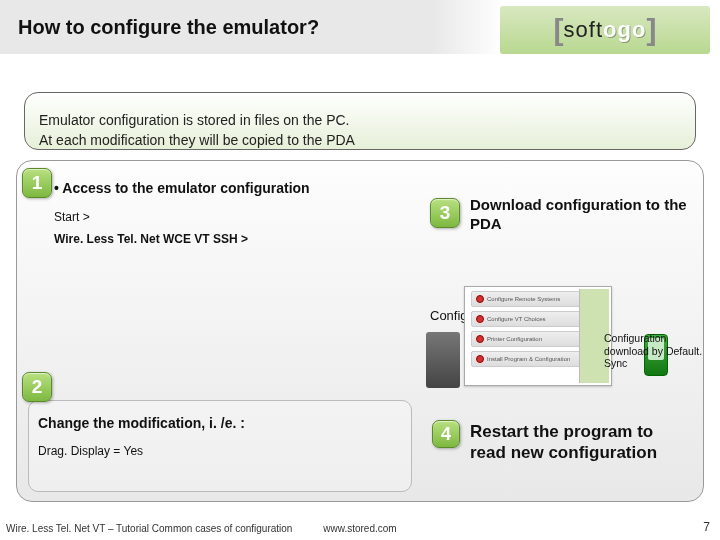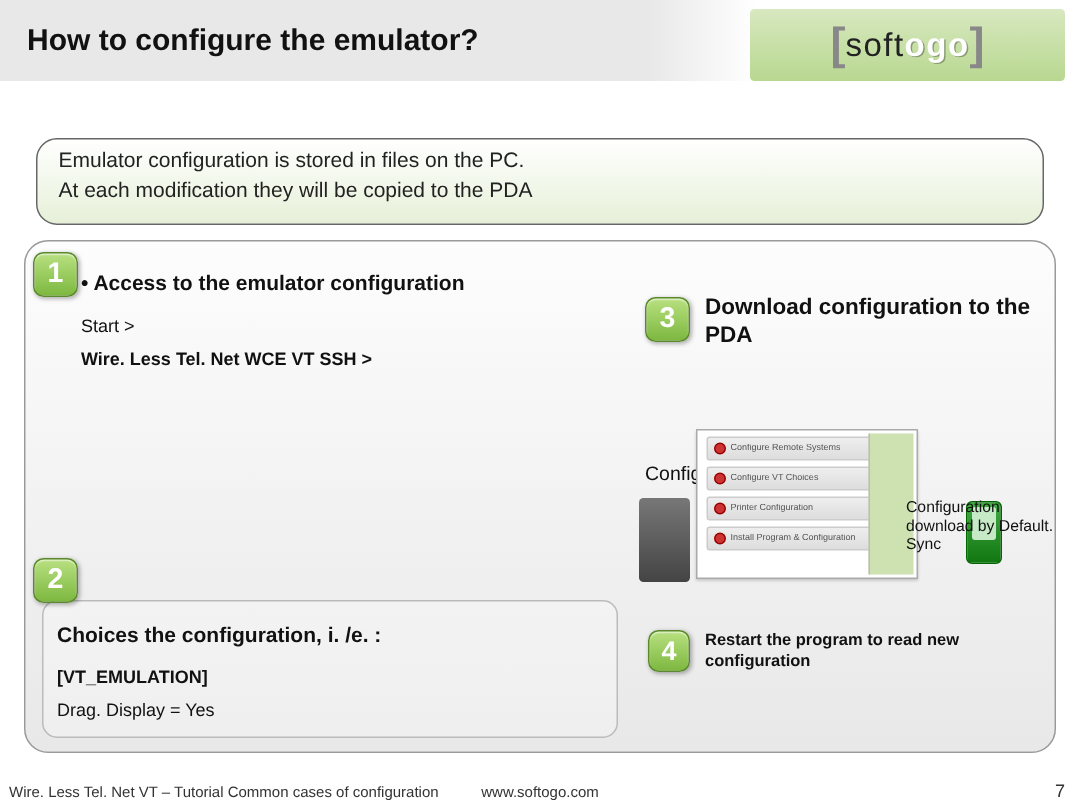--- a/index.html
+++ b/index.html
@@ -44,21 +44,21 @@
 
   .intro-box {
     position: absolute;
     top: 92px;
     left: 24px;
     right: 24px;
     height: 58px;
     border: 1px solid #666;
     border-radius: 14px;
     background: linear-gradient(#fff, #e6f0d8);
-    padding: 4px 14px;
+    padding: 18px 14px;
     font-size: 14px;
     color: #222;
     line-height: 1.4;
   }
 
   .main-box {
     position: absolute;
     top: 160px;
     left: 16px;
     right: 16px;
@@ -193,21 +193,21 @@
     color: #111;
     line-height: 1.9;
   }
   .step2 .head { font-weight: bold; font-size: 14px; margin-bottom: 3px; }
   .step2 .code { font-size: 12px; }
 
   .step4-text {
     position: absolute;
     top: 421px;
     left: 470px;
-    font-size: 11px;
+    font-size: 17px;
     font-weight: bold;
     color: #111;
     line-height: 1.25;
     width: 220px;
   }
 
   .footer {
     position: absolute;
     bottom: 4px;
     left: 0; right: 0;
@@ -271,25 +271,24 @@
         <span>Install Program &amp; Configuration</span>
       </div>
   </div>
   <div class="pda"></div>
 </div>
 <div class="activesync">Configuration download by Default. Sync</div>
 
 <div class="divider"></div>
 <div class="step-badge b2">2</div>
 <div class="step2">
-  <div class="head">Choices the configuration, i. /e. :</div>
-  <div class="code"><b>[VT_EMULATION]</b></div>
+  <div class="head">Change the modification, i. /e. :</div>
   <div class="code">Drag. Display = Yes</div>
 </div>
 
 <div class="step-badge b4">4</div>
 <div class="step4-text">Restart the program to read new configuration</div>
 
 <div class="footer">
   <div class="left">Wire. Less Tel. Net VT – Tutorial Common cases of configuration</div>
-  <div class="center">www.softogo.com</div>
+  <div class="center">www.stored.com</div>
   <div class="right">7</div>
 </div>
 
 </body></html>

